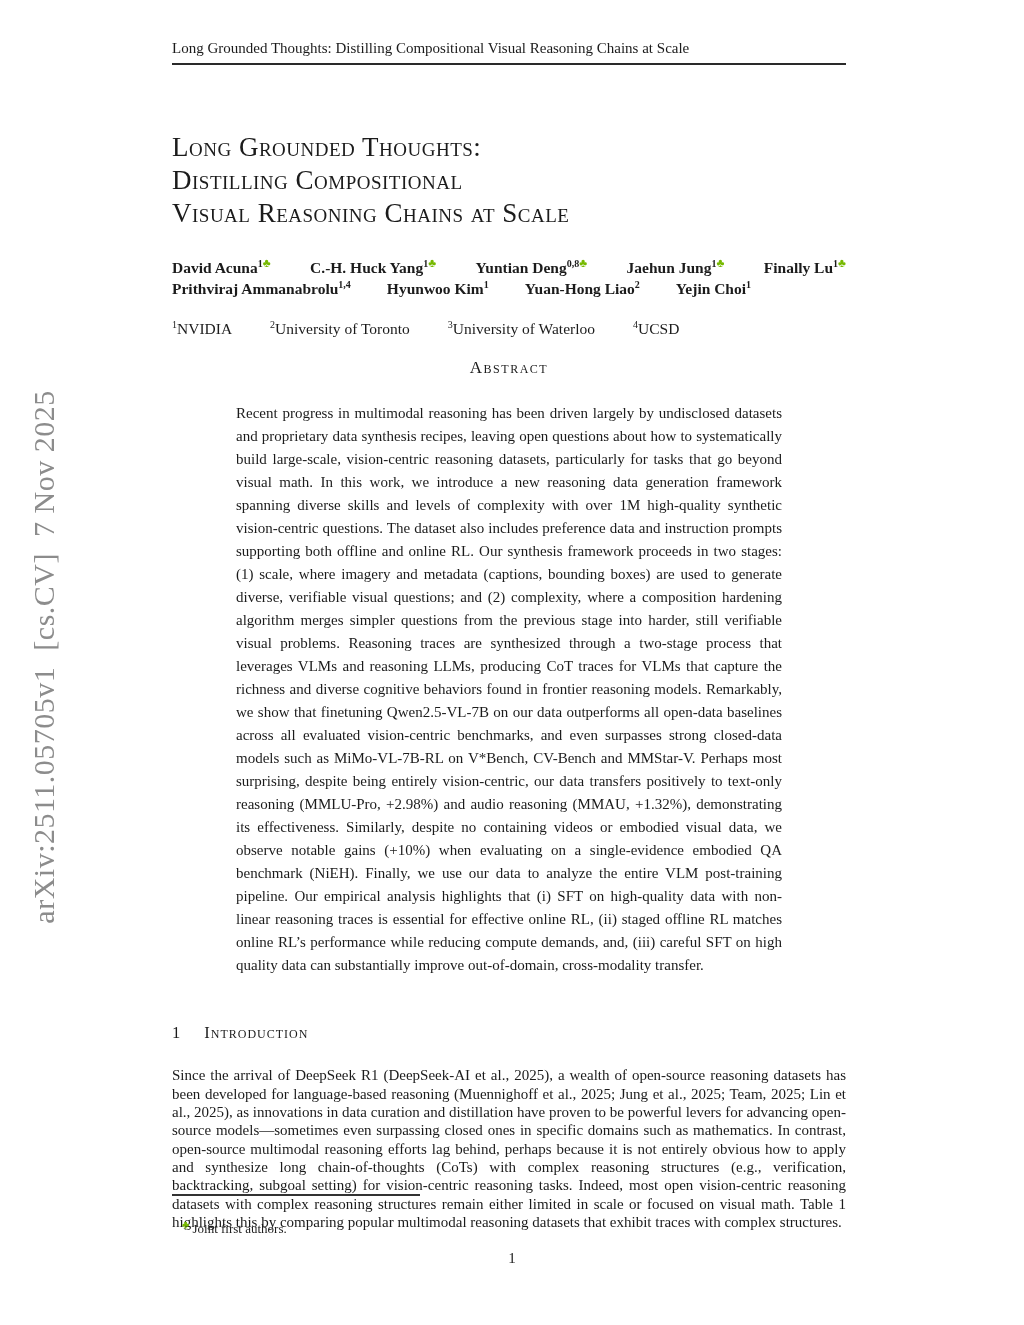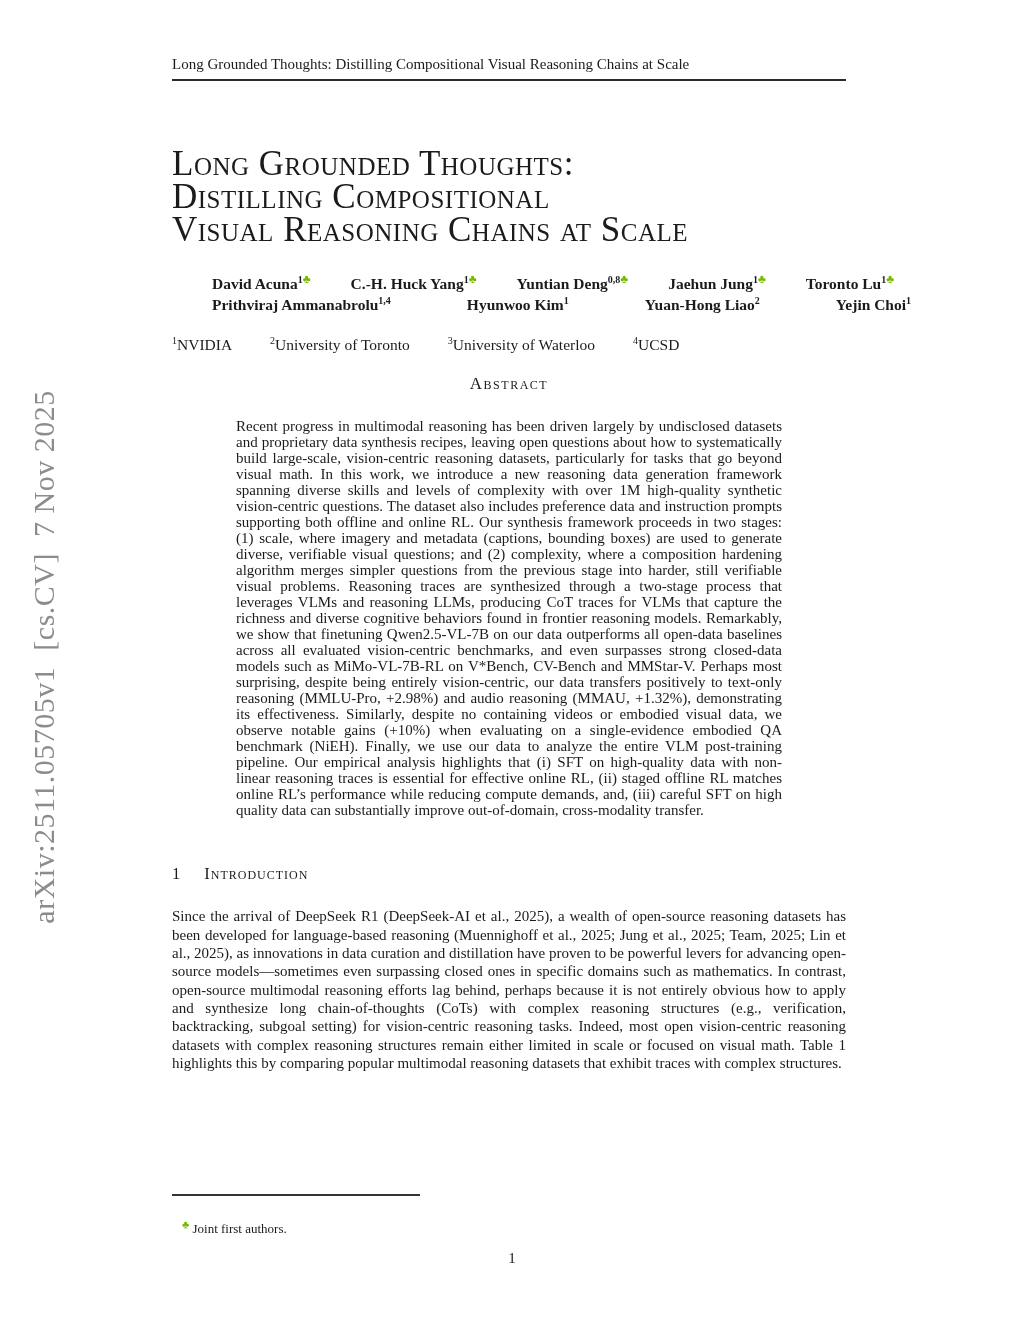--- a/index.html
+++ b/index.html
@@ -22,55 +22,55 @@
     white-space: pre;
     letter-spacing: 0.5px;
   }
   .content {
     position: absolute;
     left: 172px;
     top: 0;
     width: 674px;
   }
   .running-header {
-    padding-top: 56px;
+    padding-top: 40px;
     padding-bottom: 6px;
     border-bottom: 2px solid #2a2a2a;
     font-size: 15px;
   }
   .paper-title {
     margin: 66px 0 0 0;
-    font-size: 35px;
+    font-size: 27px;
     font-weight: normal;
     font-variant: small-caps;
     letter-spacing: 0.5px;
     line-height: 33px;
   }
   .paper-title .title-line { display: block; }
   .authors { margin-top: 26px; font-weight: bold; font-size: 15.5px; }
   .author-row1 { display: flex; justify-content: space-between; }
   .author-row2 { display: flex; gap: 36px; margin-top: 2px; text-align: center; }
-  .author { white-space: nowrap; margin-left: 40px; }
+  .author { white-space: nowrap; }
   sup.author-sup { font-size: 10px; font-weight: bold; }
   .club { color: #76b900; font-size: 12px; }
   .affiliations { margin-top: 21px; font-size: 15.5px; display: flex; gap: 38px; font-weight: normal; }
   .affiliation sup { font-size: 10px; }
   .abstract-heading {
     margin-top: 20px;
     text-align: center;
     font-variant: small-caps;
     font-size: 17px;
     letter-spacing: 1.5px;
   }
   .abstract-body {
     margin: 24px auto 0 auto;
     width: 546px;
     text-align: justify;
     font-size: 15px;
-    line-height: 16px;
+    line-height: 23px;
   }
   .section-heading {
     margin: 46px 0 0 0;
     font-size: 16.5px;
     font-weight: normal;
     display: flex;
     gap: 24px;
   }
   .section-heading .section-title { font-variant: small-caps; letter-spacing: 1px; }
   .intro-body {
@@ -110,21 +110,21 @@
       <span class="title-line">Distilling Compositional</span>
       <span class="title-line">Visual Reasoning Chains at Scale</span>
     </h1>
 
     <div class="authors">
       <div class="author-row1">
         <span class="author"><span>David Acuna</span><sup class="author-sup"><span>1</span><span class="club">♣</span></sup></span>
         <span class="author"><span>C.-H. Huck Yang</span><sup class="author-sup"><span>1</span><span class="club">♣</span></sup></span>
         <span class="author"><span>Yuntian Deng</span><sup class="author-sup"><span>0,8</span><span class="club">♣</span></sup></span>
         <span class="author"><span>Jaehun Jung</span><sup class="author-sup"><span>1</span><span class="club">♣</span></sup></span>
-        <span class="author"><span>Toronto Lu</span><sup class="author-sup"><span>1</span><span class="club">♣</span></sup></span>
+        <span class="author"><span>Finally Lu</span><sup class="author-sup"><span>1</span><span class="club">♣</span></sup></span>
       </div>
       <div class="author-row2">
         <span class="author"><span>Prithviraj Ammanabrolu</span><sup class="author-sup"><span>1,4</span></sup></span>
         <span class="author"><span>Hyunwoo Kim</span><sup class="author-sup"><span>1</span></sup></span>
         <span class="author"><span>Yuan-Hong Liao</span><sup class="author-sup"><span>2</span></sup></span>
         <span class="author"><span>Yejin Choi</span><sup class="author-sup"><span>1</span></sup></span>
       </div>
     </div>
 
     <div class="affiliations">

